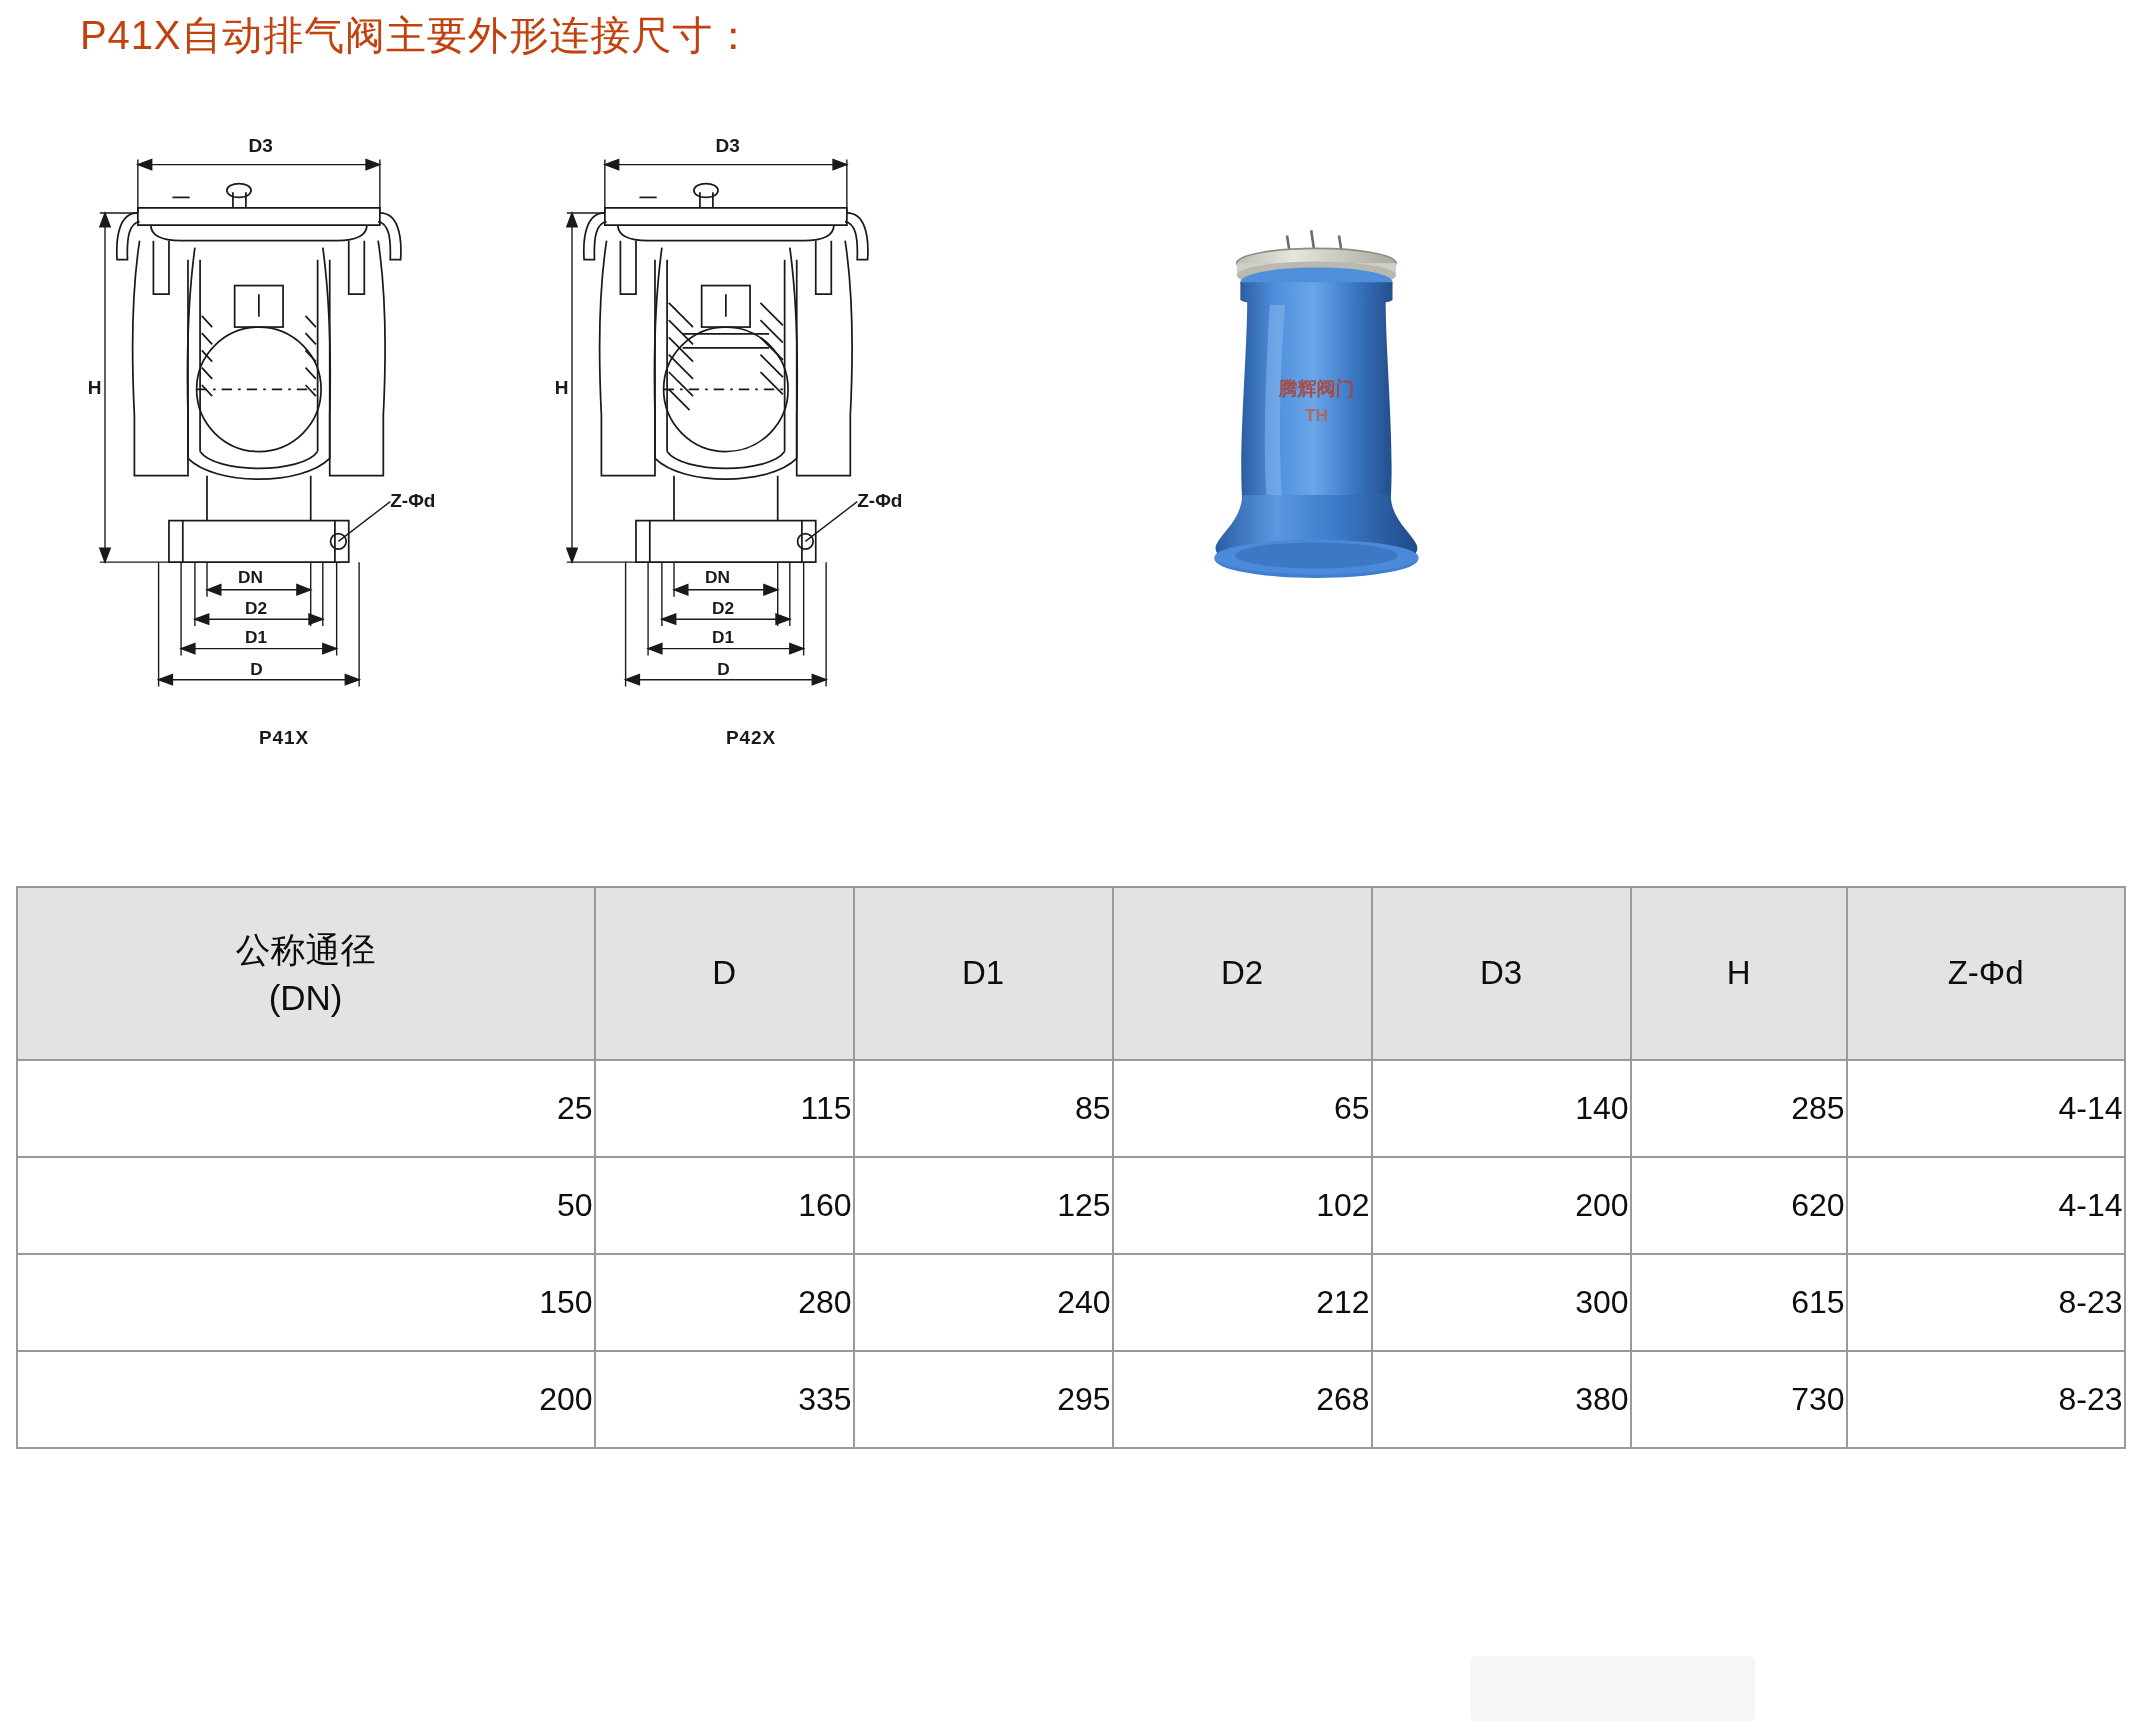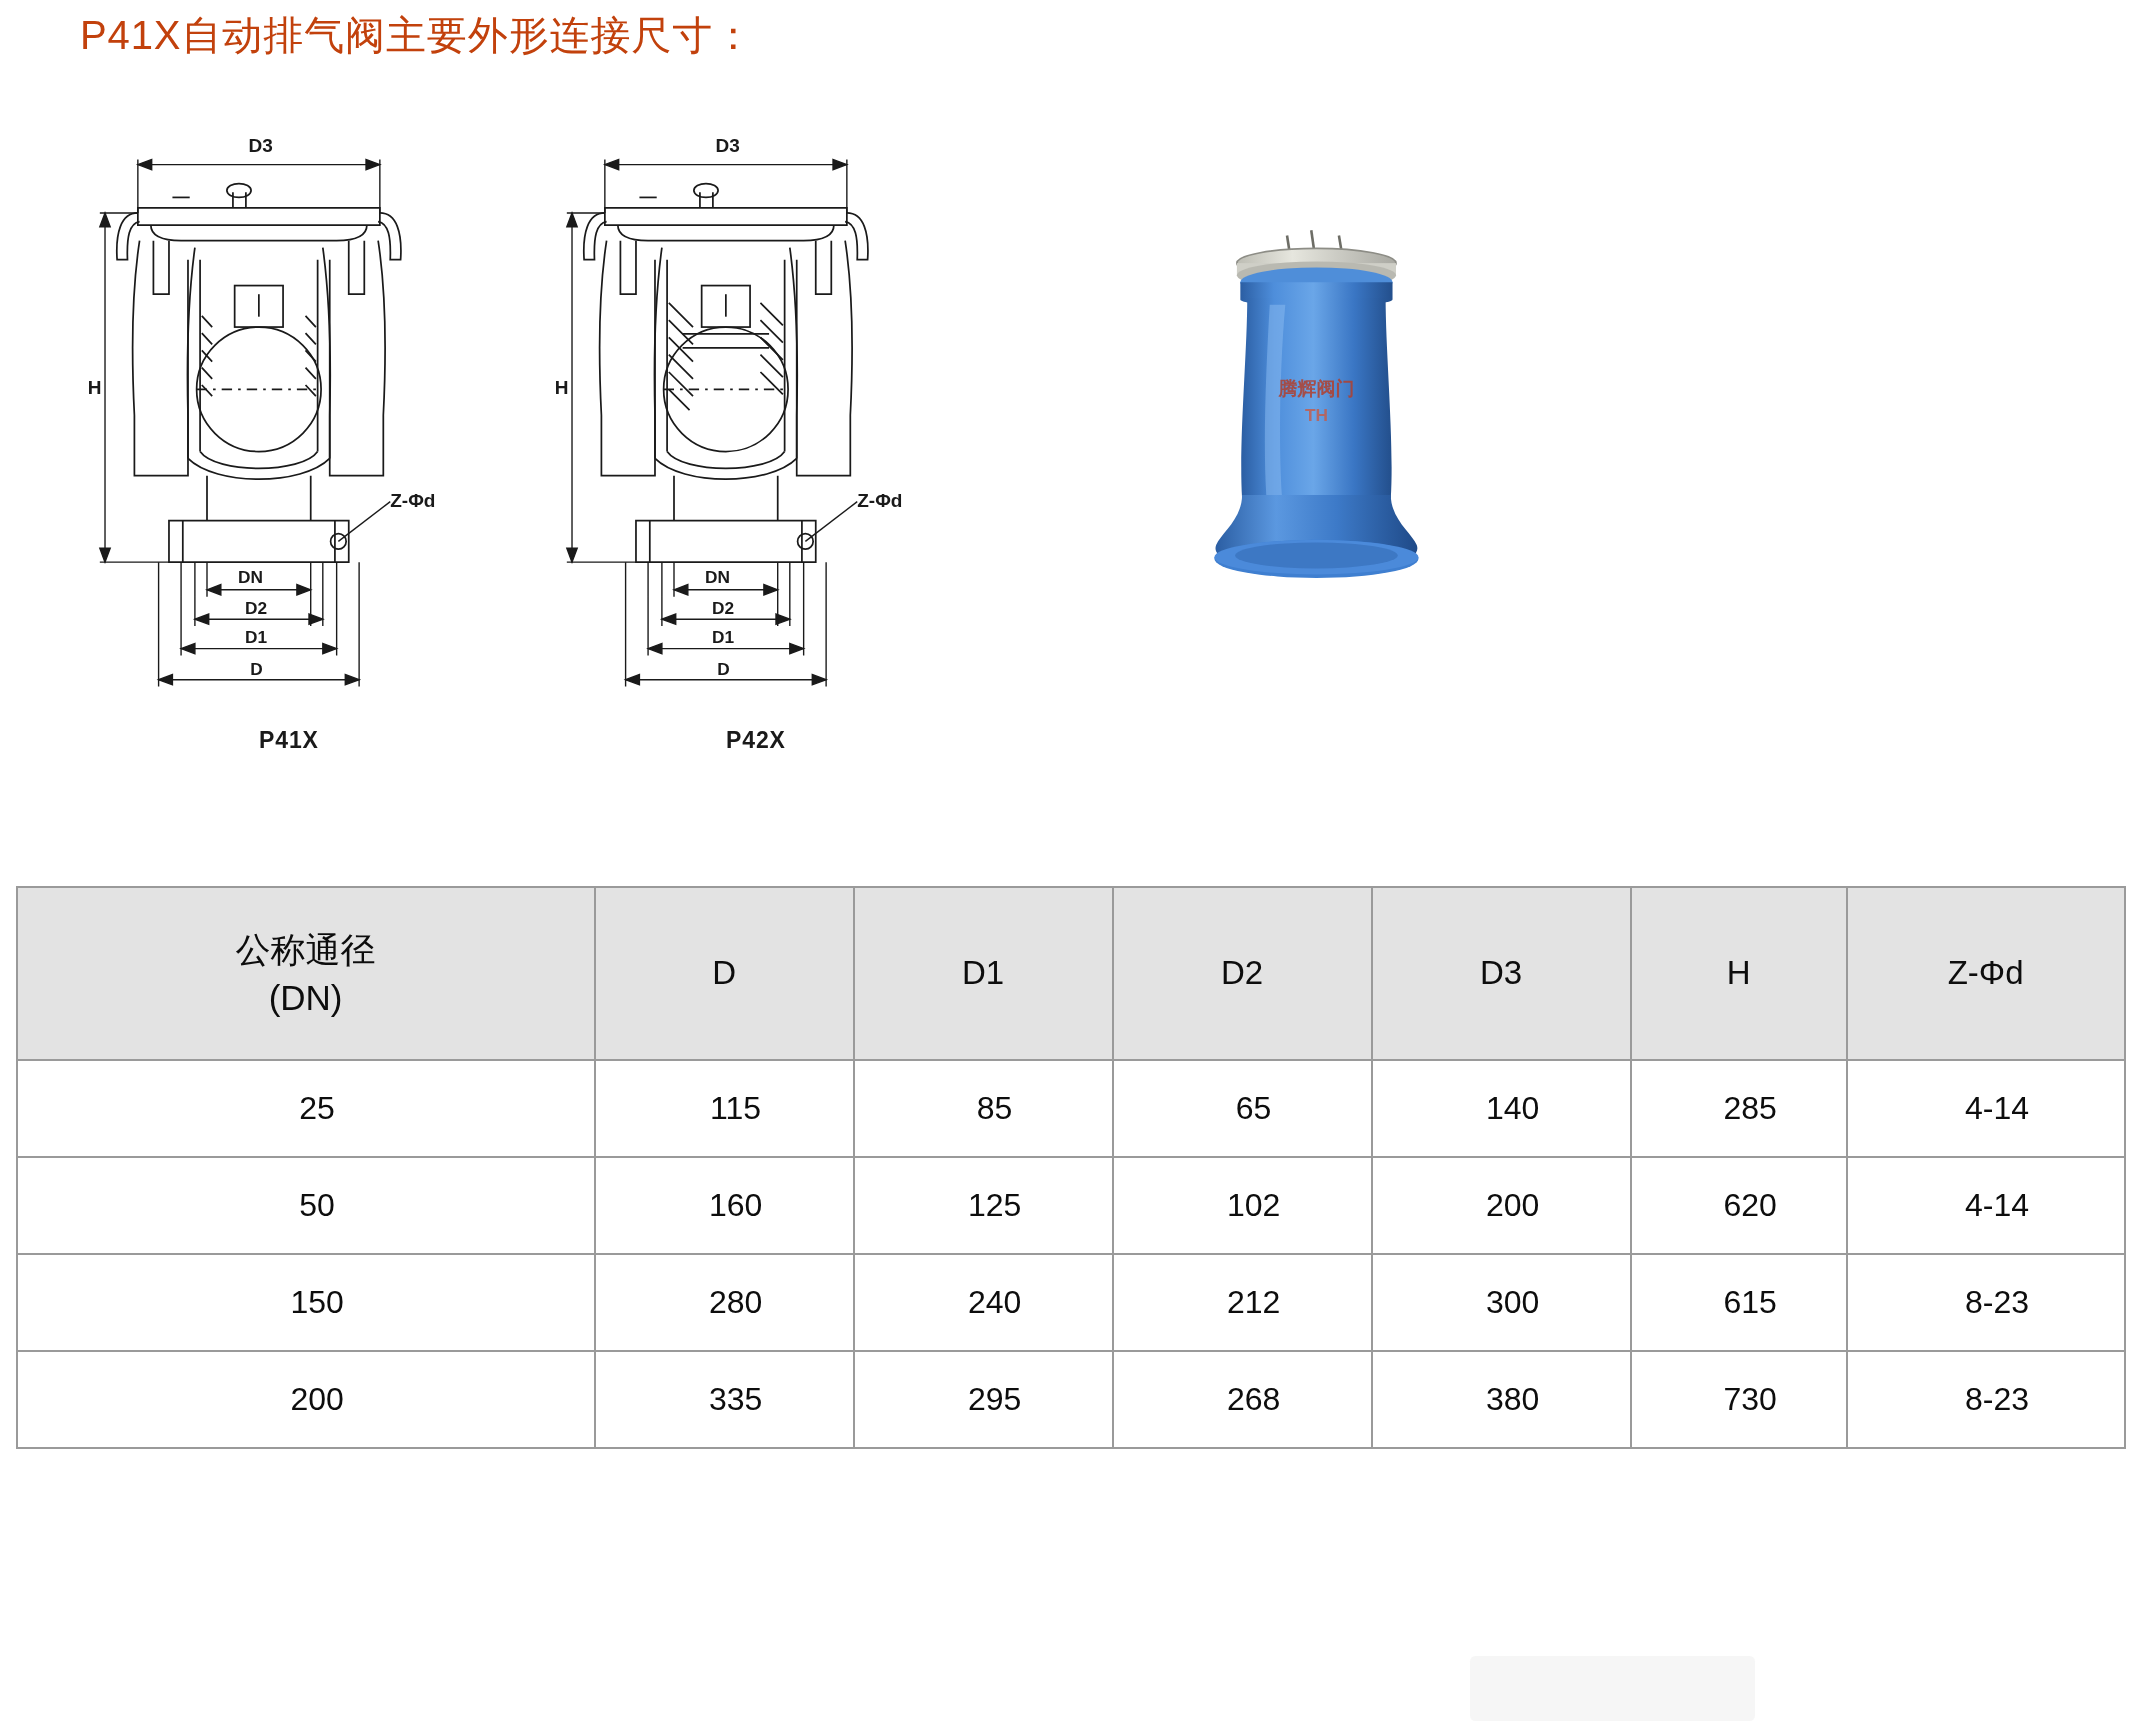--- a/index.html
+++ b/index.html
@@ -38,21 +38,21 @@
     top: 130px;
     width: 2141px;
     height: 683px;
   }
   .drawing {
     position: absolute;
     top: 0;
   }
   .drawing .caption {
     position: absolute;
-    font-size: 23px;
+    font-size: 19px;
     font-weight: bold;
     letter-spacing: 0.9px;
     color: #1a1a1a;
     white-space: nowrap;
   }
   .dwg-svg { display: block; }
 
   
   .photo {
     position: absolute;
@@ -88,21 +88,21 @@
     font-size: 33px;
     font-weight: normal;
     line-height: 1.35;
   }
   table.dims thead th.dn-head {
     font-size: 35px;
   }
   table.dims tbody td {
     height: 93px;
     padding-left: 24px;
-    text-align: center;
+    text-align: right;
     background: #fff;
   }
   .col-dn   { width: 578px; }
   .col-d    { width: 259px; }
   .col-d1   { width: 259px; }
   .col-d2   { width: 259px; }
   .col-d3   { width: 259px; }
   .col-h    { width: 216px; }
   .col-zd   { width: 278px; }
 

